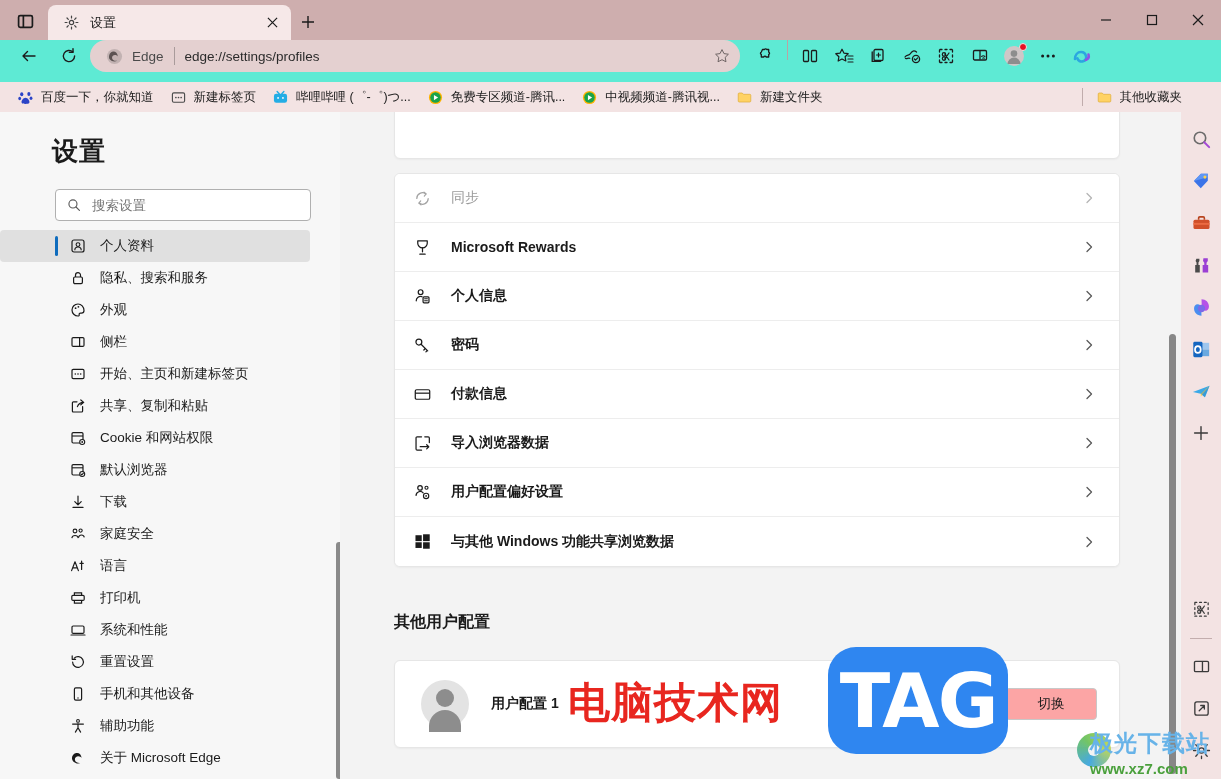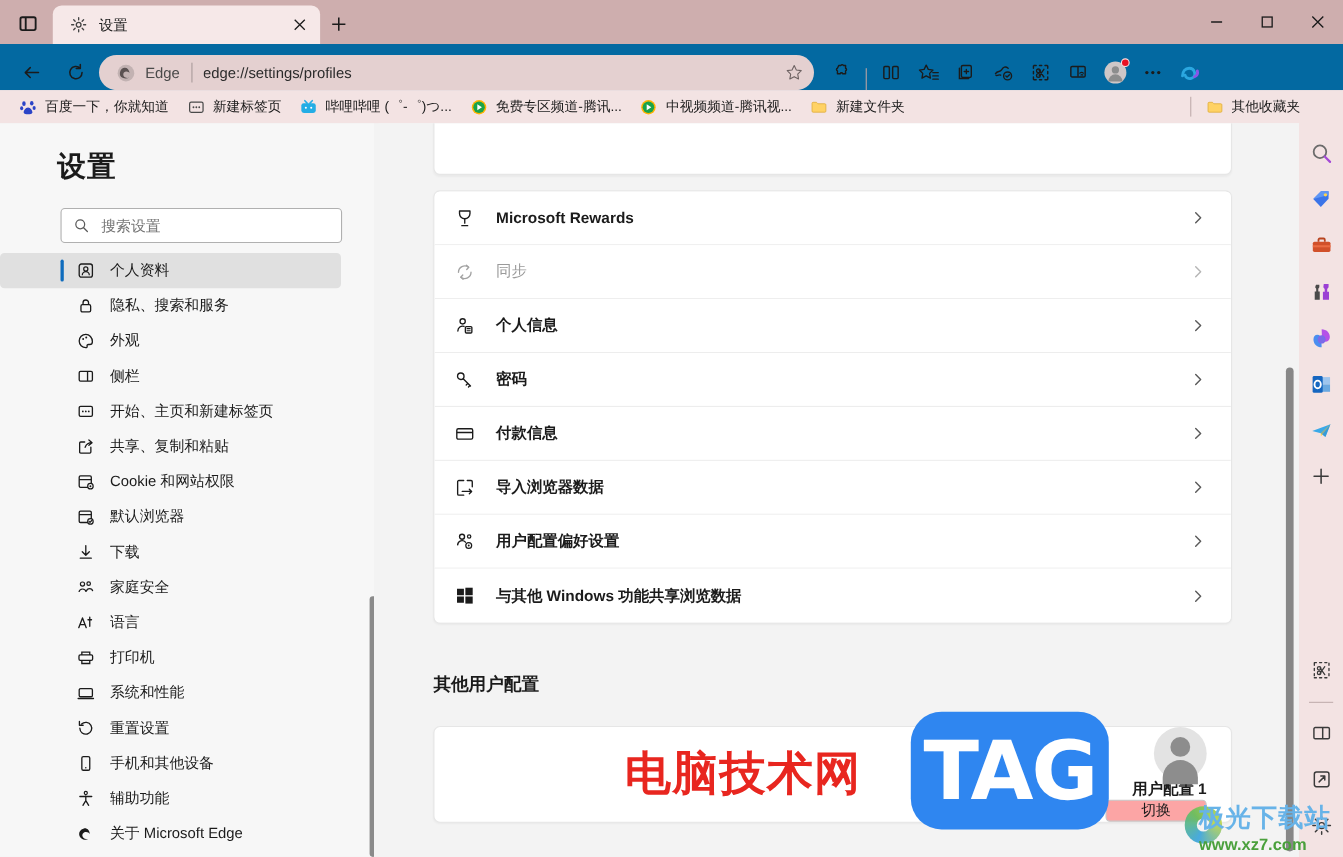--- a/index.html
+++ b/index.html
@@ -34,21 +34,21 @@
   .newtab {
     position: absolute; left: 296px; top: 10px; width: 24px; height: 24px;
     display:flex; align-items:center; justify-content:center; border-radius:4px;
   }
   .wincontrols { position: absolute; right: 0; top: 0; display: flex; height: 40px; }
   .wc { width: 46px; height: 40px; display:flex; align-items:center; justify-content:center; }
 
   
   .toolbar {
     position: absolute; top: 40px; left: 0; width: 1221px; height: 42px;
-    background: #0369a1; display: flex; align-items: flex-end;
+    background: #5eead4; display: flex; align-items: flex-start;
   }
   .tb-btn {
     width: 34px; height: 32px; display:flex; align-items:center; justify-content:center;
     border-radius: 5px; flex: none;
   }
   .addressbar {
     height: 32px; background: #e4d0d0; border-radius: 16px;
     display: flex; align-items: center; padding: 0 4px 0 14px;
     margin-left: 4px; flex: 1; max-width: 650px; position: relative;
   }
@@ -164,21 +164,21 @@
   .row-label { flex: 1; margin-left: 18px; font-size: 14px; color: #1b1b1b; font-weight: bold; }
   .row.disabled .row-label { color: #9a9a9a; font-weight: normal; }
   .row-chev { width: 16px; display:flex; align-items:center; justify-content:center; }
 
   .section-title {
     position: absolute; left: 50px; top: 500px;
     font-size: 16px; font-weight: bold; color: #1b1b1b;
   }
   .profile-card {
     position: absolute; left: 50px; top: 548px; width: 726px; height: 88px;
-    display: flex; align-items: flex-end; padding: 0 22px 0 26px; background: #fff; flex-direction: column;
+    display: flex; align-items: center; padding: 0 22px 0 26px; background: #fff;
   }
   .avatar-lg { width: 48px; height: 48px; border-radius: 50%; background: #e3e3e3; position: relative; flex: none; }
   .avatar-lg::before {
     content:''; position:absolute; left: 15px; top: 9px; width: 18px; height: 18px;
     border-radius: 50%; background: #8d8d8d;
   }
   .avatar-lg::after {
     content:''; position:absolute; left: 8px; top: 30px; width: 32px; height: 22px;
     border-radius: 16px 16px 0 0; background: #8d8d8d;
   }
@@ -638,47 +638,47 @@
     </div>
 
     <div class="content">
 
       <div class="card card-partial">
         
         
       </div>
 
       <div class="card list-card">
-        <div class="row">
-          <span class="row-ico">
-            <svg width="19" height="19" viewBox="0 0 20 20">
-                <path d="M5 3h10v2.4a5 5 0 0 1-10 0z" fill="none" stroke="#1b1b1b" stroke-width="1.3" stroke-linejoin="round"></path>
-                <path d="M10 10.4v4.2M7.2 17h5.6" fill="none" stroke="#1b1b1b" stroke-width="1.3" stroke-linecap="round"></path>
-              </svg>
-          </span>
-          <span class="row-label">Microsoft Rewards</span>
-          <span class="row-chev">
-            <svg width="12" height="12" viewBox="0 0 12 12">
-                <path d="M4 1.5L8.5 6 4 10.5" fill="none" stroke="#5a5a5a" stroke-width="1.3" stroke-linecap="round" stroke-linejoin="round"></path>
-              </svg>
-          </span>
-        </div>
-
         <div class="row disabled">
           <span class="row-ico">
             <svg width="19" height="19" viewBox="0 0 20 20">
                 <path d="M4 10a6 6 0 0 1 9.6-4.8" fill="none" stroke="#a3a3a3" stroke-width="1.3" stroke-linecap="round"></path>
                 <path d="M16 10a6 6 0 0 1-9.6 4.8" fill="none" stroke="#a3a3a3" stroke-width="1.3" stroke-linecap="round"></path>
                 <path d="M11.6 3.3l2.2 1.9-1.9 2.2M8.4 16.7l-2.2-1.9 1.9-2.2" fill="none" stroke="#a3a3a3" stroke-width="1.3" stroke-linecap="round" stroke-linejoin="round"></path>
               </svg>
           </span>
           <span class="row-label">同步</span>
           <span class="row-chev">
             <svg width="12" height="12" viewBox="0 0 12 12">
                 <path d="M4 1.5L8.5 6 4 10.5" fill="none" stroke="#b5b5b5" stroke-width="1.3" stroke-linecap="round" stroke-linejoin="round"></path>
+              </svg>
+          </span>
+        </div>
+
+        <div class="row">
+          <span class="row-ico">
+            <svg width="19" height="19" viewBox="0 0 20 20">
+                <path d="M5 3h10v2.4a5 5 0 0 1-10 0z" fill="none" stroke="#1b1b1b" stroke-width="1.3" stroke-linejoin="round"></path>
+                <path d="M10 10.4v4.2M7.2 17h5.6" fill="none" stroke="#1b1b1b" stroke-width="1.3" stroke-linecap="round"></path>
+              </svg>
+          </span>
+          <span class="row-label">Microsoft Rewards</span>
+          <span class="row-chev">
+            <svg width="12" height="12" viewBox="0 0 12 12">
+                <path d="M4 1.5L8.5 6 4 10.5" fill="none" stroke="#5a5a5a" stroke-width="1.3" stroke-linecap="round" stroke-linejoin="round"></path>
               </svg>
           </span>
         </div>
 
         <div class="row">
           <span class="row-ico">
             <svg width="19" height="19" viewBox="0 0 20 20">
                 <circle cx="8" cy="5.4" r="2.5" fill="none" stroke="#1b1b1b" stroke-width="1.3"></circle>
                 <path d="M3.4 14.6a4.6 4.6 0 0 1 6-4.4" fill="none" stroke="#1b1b1b" stroke-width="1.3" stroke-linecap="round"></path>
                 <rect x="10.6" y="10.4" width="6.2" height="6.2" rx="1" fill="none" stroke="#1b1b1b" stroke-width="1.3"></rect>

